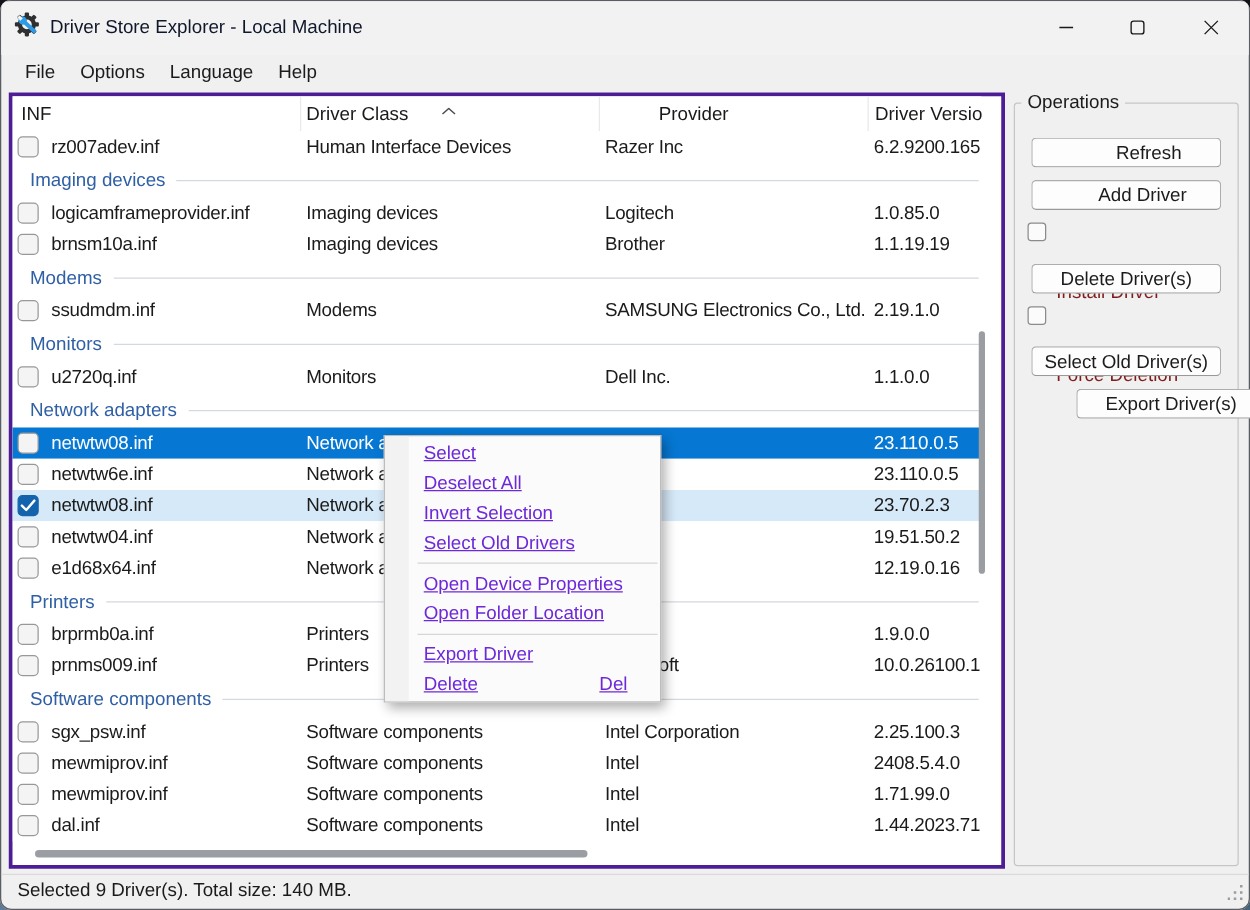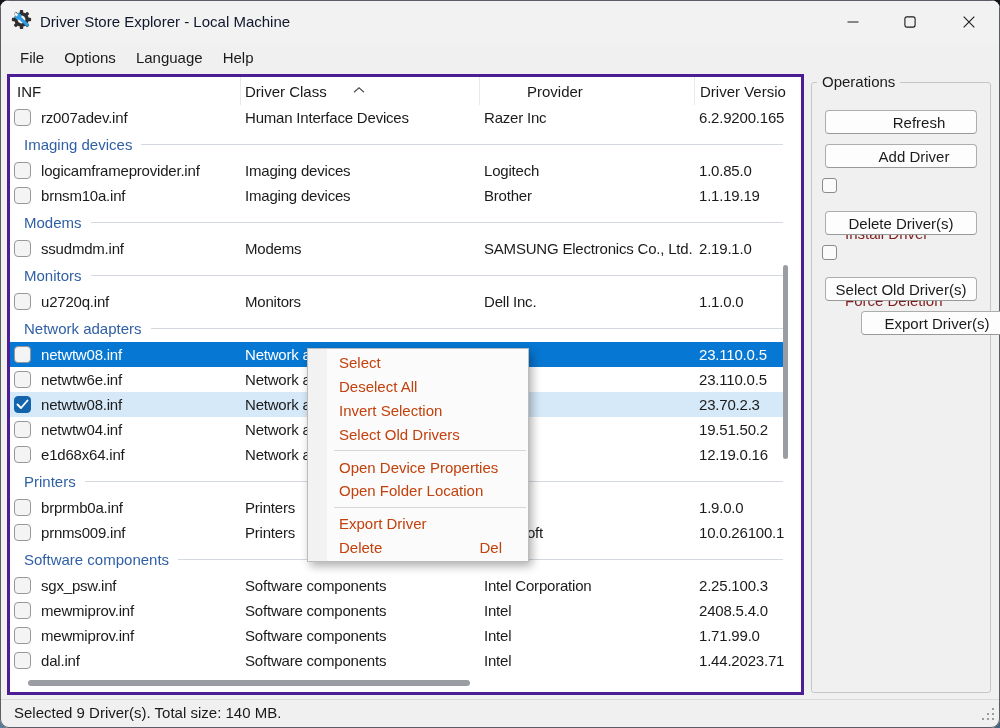--- a/index.html
+++ b/index.html
@@ -56,21 +56,21 @@
   
   .vscroll-thumb{position:absolute;left:783px;top:265px;width:5px;height:194px;background:#9a9da1;border-radius:2.5px;}
   .hscroll-thumb{position:absolute;left:28px;top:680px;width:442px;height:6px;background:#9a9da1;border-radius:3px;}
   
   .ctxmenu{
     position:absolute;left:307px;top:348px;width:222px;box-sizing:border-box;
     background:#fbfbfb;border:1px solid #bcbcbc;padding:2px 0;
     box-shadow:3px 4px 9px rgba(0,0,0,0.32);z-index:20;
   }
   .ctxmenu::before{content:"";position:absolute;left:0;top:0;bottom:0;width:19px;background:#f2f2f2;}
-  .cm-item{position:relative;height:23.8px;display:flex;align-items:center;padding-left:31px;padding-right:8px;font-size:15px;color:#c2410c;}
+  .cm-item{position:relative;height:23.8px;display:flex;align-items:center;padding-left:31px;padding-right:8px;font-size:15px;color:#6d28d9;text-decoration:underline;}
   .cm-shortcut{margin-left:auto;padding-right:18px;}
   .cm-sep{position:relative;height:1px;background:#d6d6d6;margin:4px 2px 4px 26px;}
   
   .groupbox{position:absolute;left:811px;top:82px;width:180px;height:611px;border:1px solid #c6c6c6;border-radius:3px;box-sizing:border-box;}
   .groupbox-label{position:absolute;left:817px;top:74px;height:16px;line-height:16px;padding:0 5px;background:#f0f0f0;font-size:15px;color:#1b1b1b;}
   .op-btn{
     position:absolute;left:825px;width:152px;height:24px;box-sizing:border-box;
     background:#fdfdfd;border:1px solid #adadad;border-bottom-color:#999999;border-radius:4px;
     font-size:15px;color:#1b1b1b;display:flex;align-items:center;justify-content:center;white-space:nowrap;
   }

